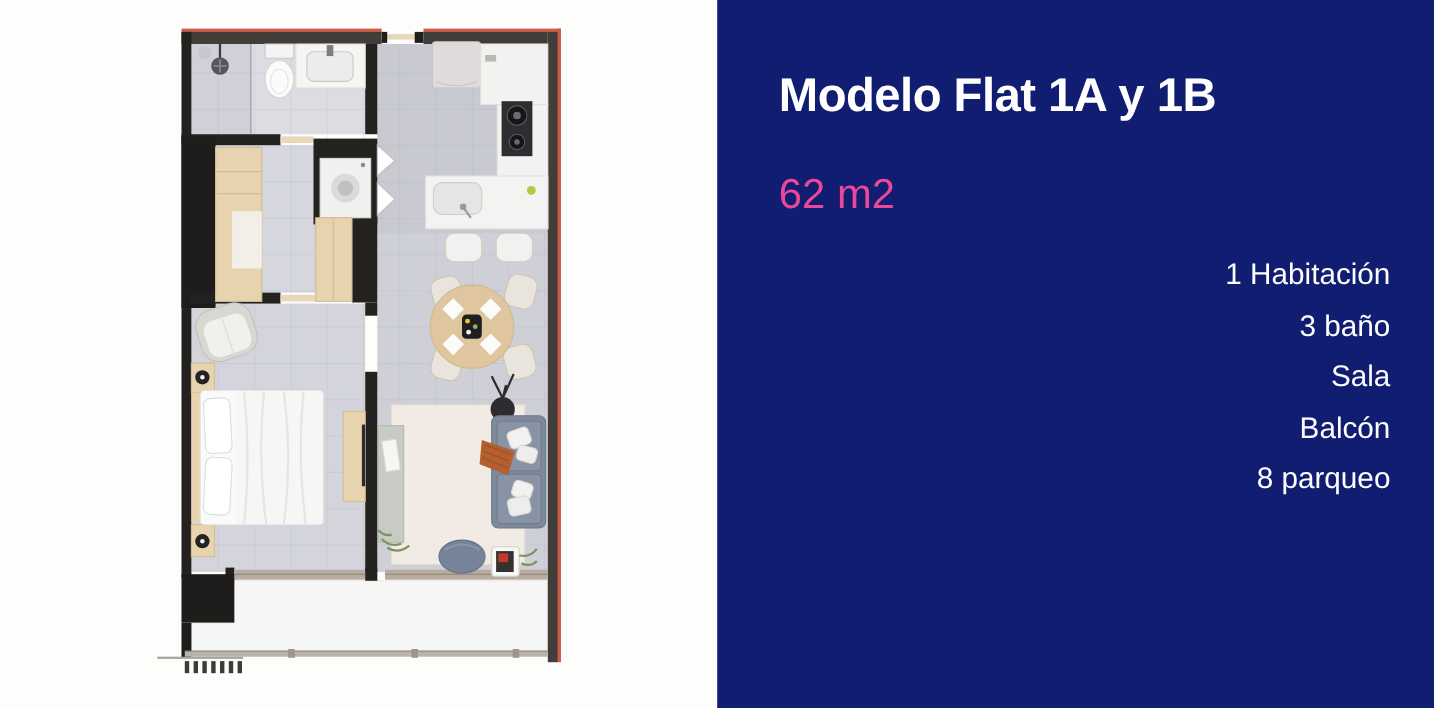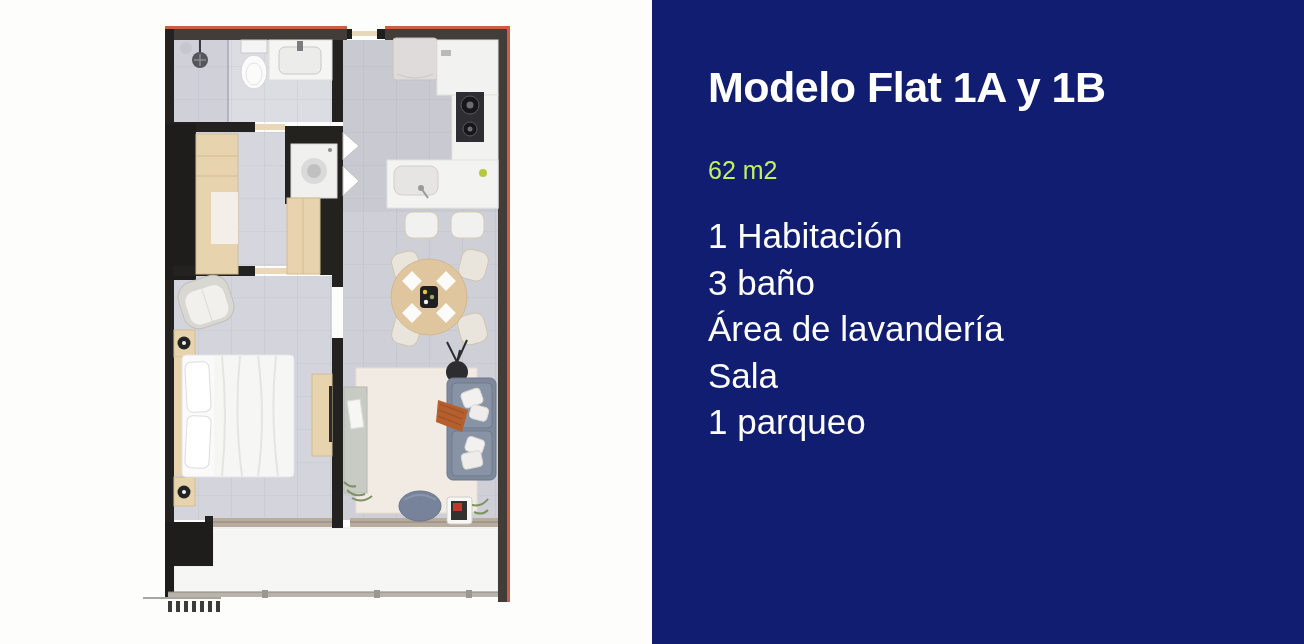--- a/index.html
+++ b/index.html
@@ -14,27 +14,27 @@
   .info-panel{
     position:absolute;left:652px;top:0;width:652px;height:644px;
     background:#101d70;color:#ffffff;box-sizing:border-box;
     padding:64px 40px 0 56px;
   }
   .panel-title{
     margin:0;font-size:43px;font-weight:700;letter-spacing:-0.5px;line-height:1.1;
     color:#ffffff;
   }
   .panel-area{
-    margin-top:47px;font-size:25px;font-weight:400;line-height:1;color:#bef264;
+    margin-top:47px;font-size:38px;font-weight:400;line-height:1;color:#ec4899;
   }
   .feature-list{
     list-style:none;margin:30px 0 0 0;padding:0;
   }
   .feature-list li{
-    font-size:35px;font-weight:400;height:46.5px;line-height:46.5px;color:#fdfdfd;
+    font-size:27px;font-weight:400;height:46.5px;line-height:46.5px;color:#fdfdfd;text-align:right;
   }
 </style>
 </head>
 <body>
 
 <div class="plan-area">
   <svg width="652" height="644" viewBox="0 0 652 644">
     <defs>
       <pattern id="tile" width="33" height="33" patternUnits="userSpaceOnUse">
         <path d="M33 0H0V33" fill="none" stroke="#8f95a3" stroke-opacity="0.22" stroke-width="1.2"></path>
@@ -263,17 +263,17 @@
     </g>
   </svg>
 </div>
 
 <div class="info-panel">
   <h1 class="panel-title">Modelo Flat 1A y 1B</h1>
   <div class="panel-area">62 m2</div>
   <ul class="feature-list">
     <li>1 Habitación</li>
     <li>3 baño</li>
-    <li>Área de lavandería</li>
     <li>Sala</li>
-    <li>1 parqueo</li>
+    <li>Balcón</li>
+    <li>8 parqueo</li>
   </ul>
 </div>
 
 </body></html>

